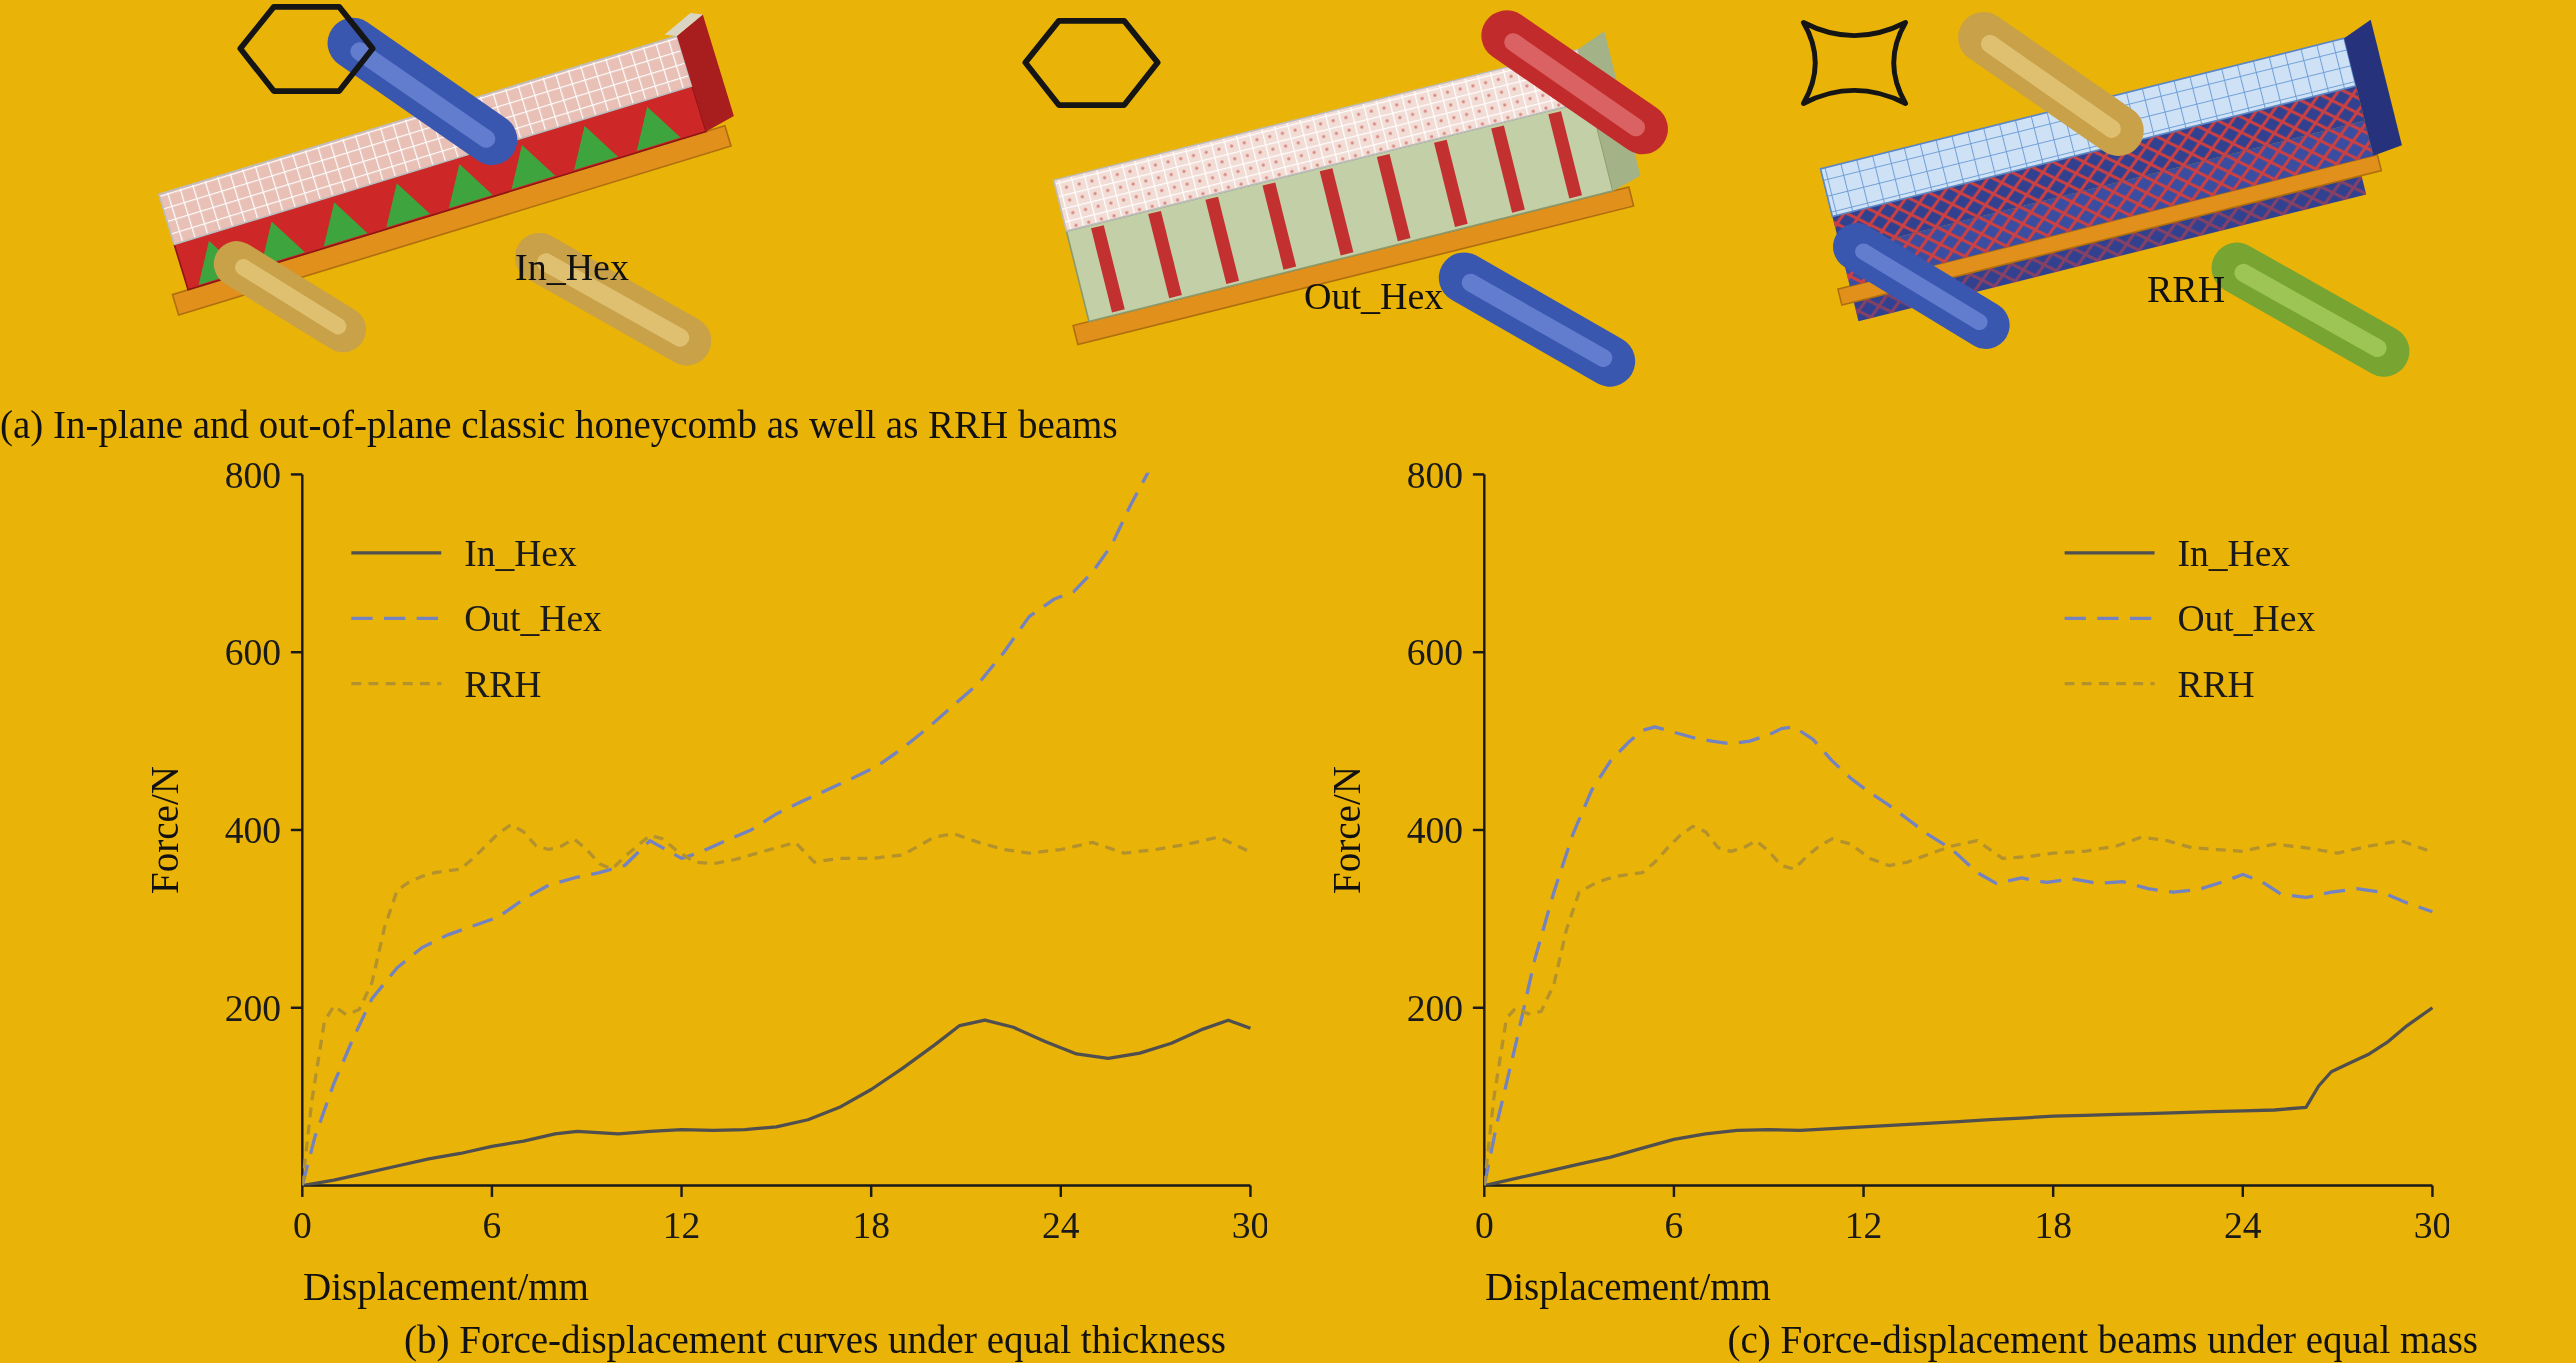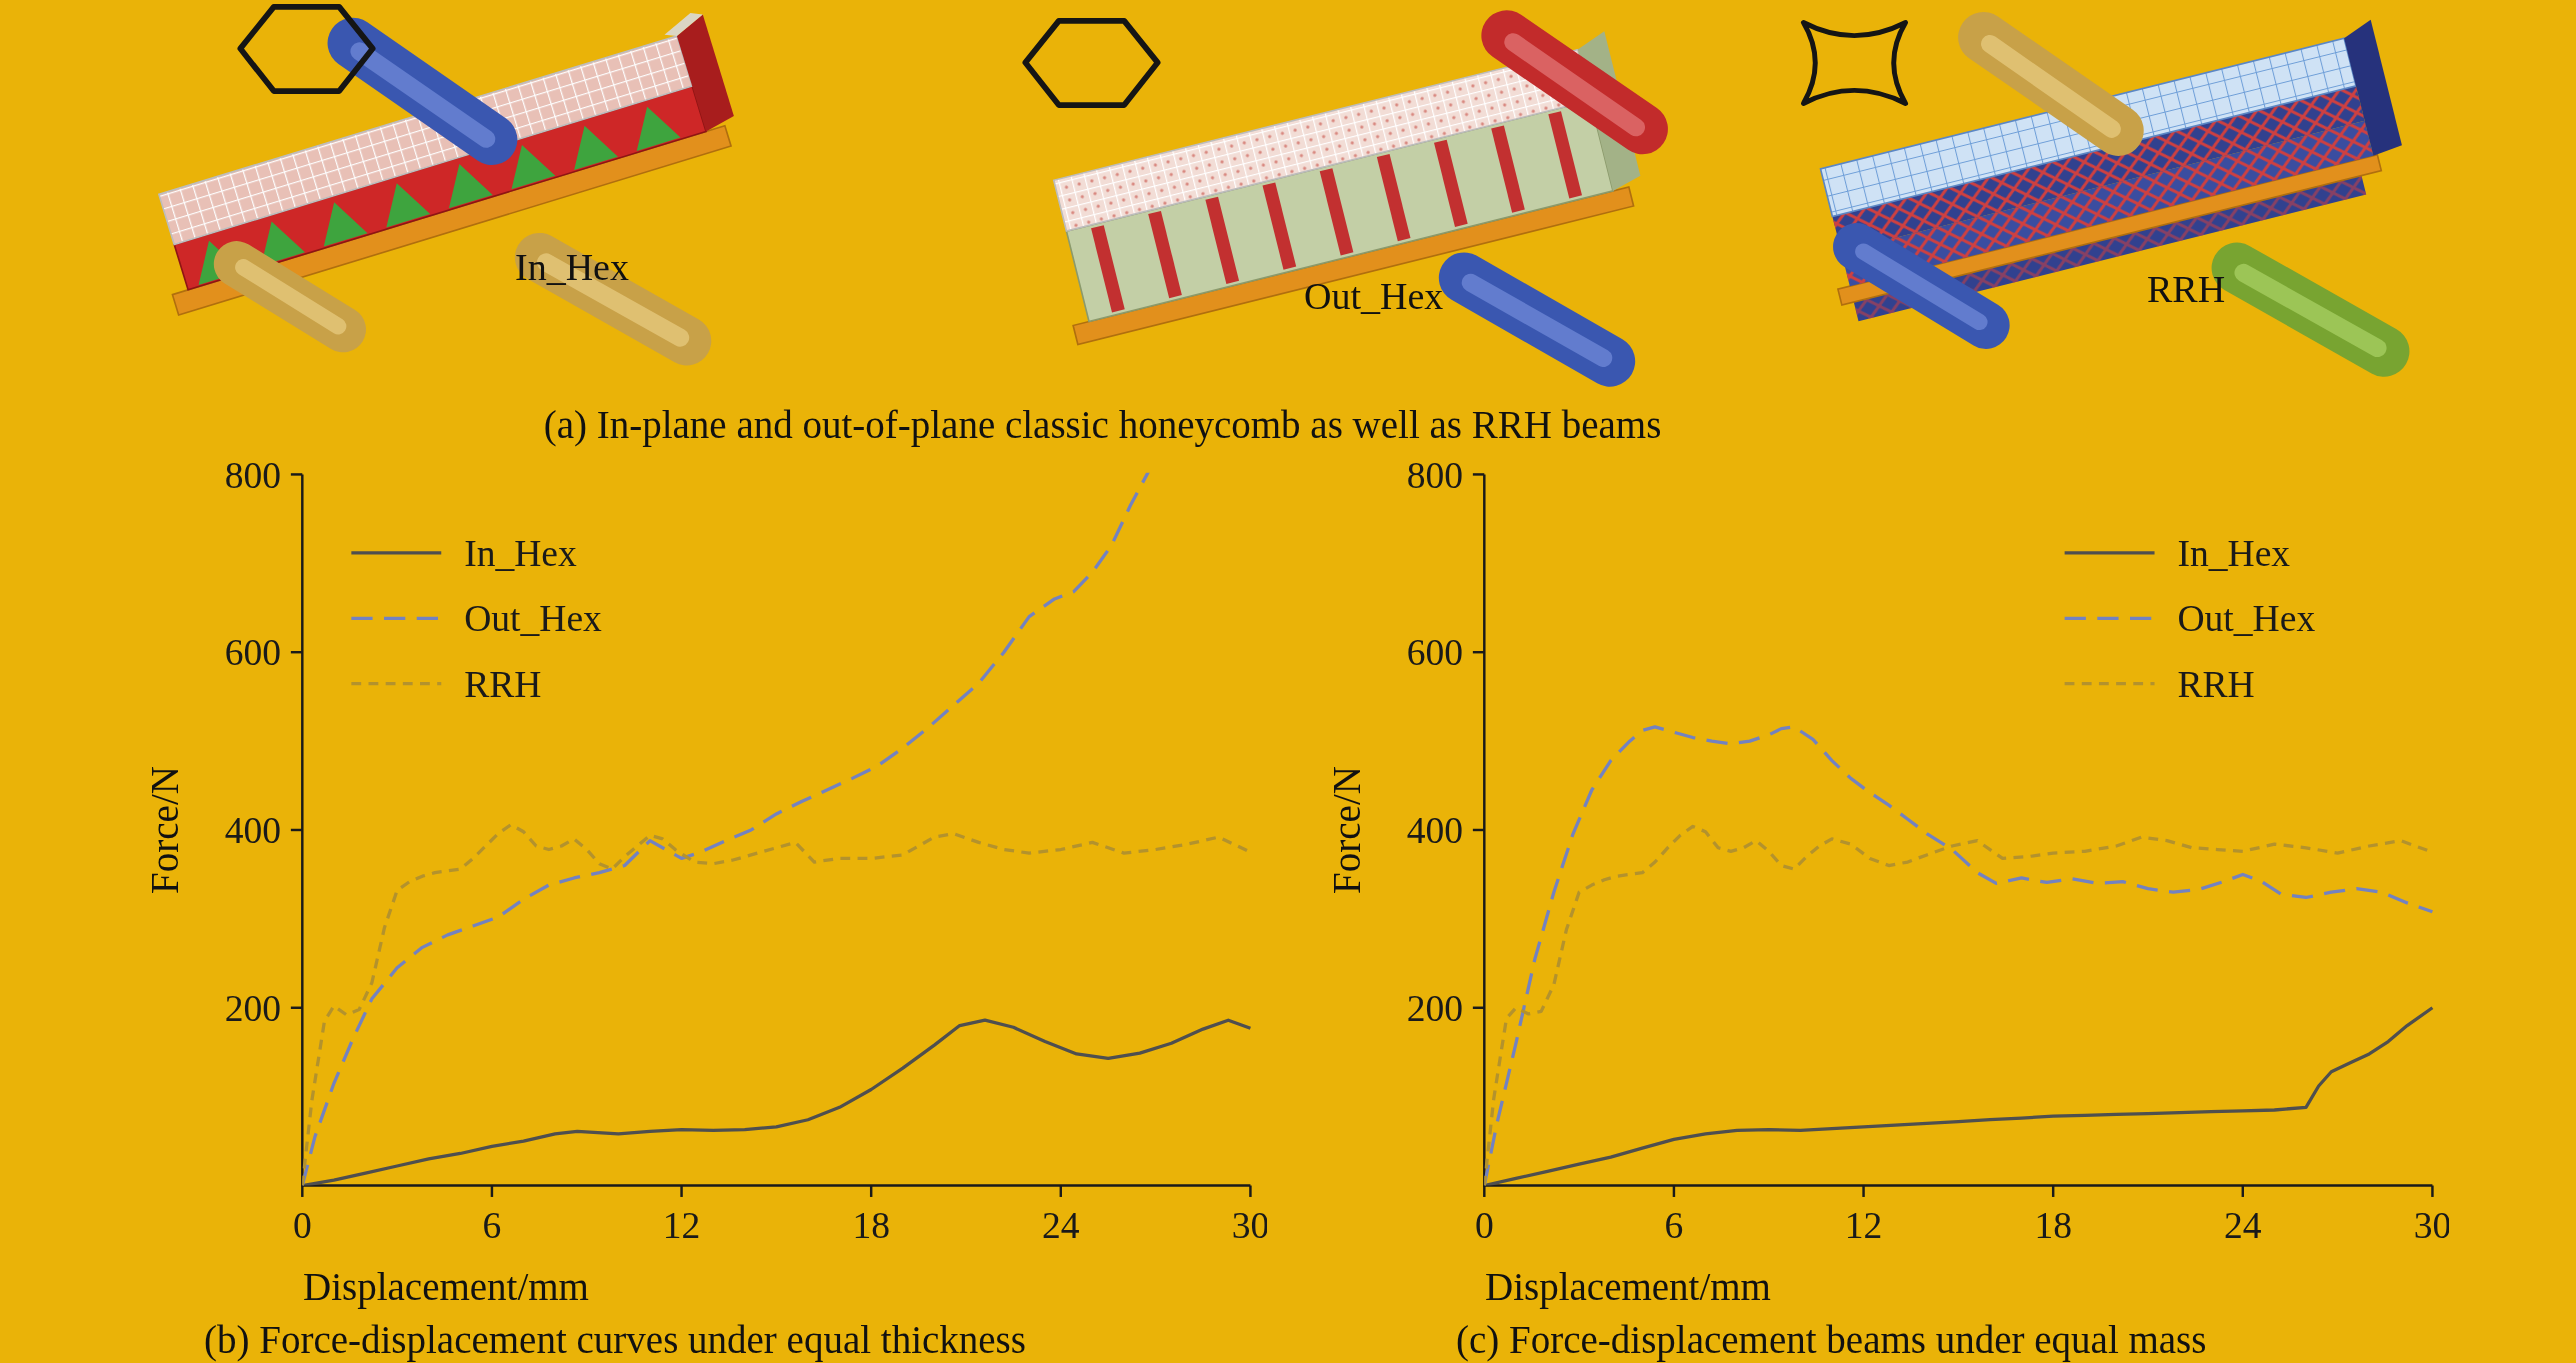--- a/index.html
+++ b/index.html
@@ -14,33 +14,33 @@
   .beam{position:absolute;left:0;top:0;width:100%;height:100%;}
   .cell-icon{position:absolute;}
   .s1 .cell-icon{left:123px;top:1.6px;width:139px;height:94px;}
   .s2 .cell-icon{left:16.4px;top:12.3px;width:139px;height:94px;}
   .s3 .cell-icon{left:20.4px;top:12.3px;width:119px;height:94px;}
   .beam-label{position:absolute;font-size:38px;color:#111;}
   .s1 .beam-label{left:401px;top:245px;}
   .s2 .beam-label{left:298px;top:270px;}
   .s3 .beam-label{left:372px;top:263px;}
 
-  .caption-a{position:absolute;top:402px;left:0;width:2187px;text-align:center;
-             font-size:39px;color:#111;margin-left:9px;}
+  .caption-a{position:absolute;top:402px;left:0;width:2187px;
+             font-size:39px;color:#111;}
 
   
   .chart{position:absolute;width:1194px;height:909px;}
   .chart-b{left:139px;top:454px;}
   .chart-c{left:1321px;top:454px;}
   .chart svg{position:absolute;left:65px;top:0;width:1063px;height:801px;}
   .ylabel{position:absolute;left:24.5px;top:376px;transform:translate(-50%,-50%) rotate(-90deg);
           font-size:39px;white-space:nowrap;color:#111;}
   .xlabel{position:absolute;left:164px;top:810px;width:949px;text-align:left;
           font-size:39px;color:#111;}
-  .caption{position:absolute;top:863px;width:1022px;text-align:left;font-size:39px;color:#111;}
+  .caption{position:absolute;top:863px;width:1022px;text-align:right;font-size:39px;color:#111;}
   .chart-b .caption{left:65px;}
   .chart-c .caption{left:135px;}
   svg text{font-family:"Liberation Serif",serif;}
 </style>
 </head>
 <body>
 
 <div class="page">
 
   <section>

